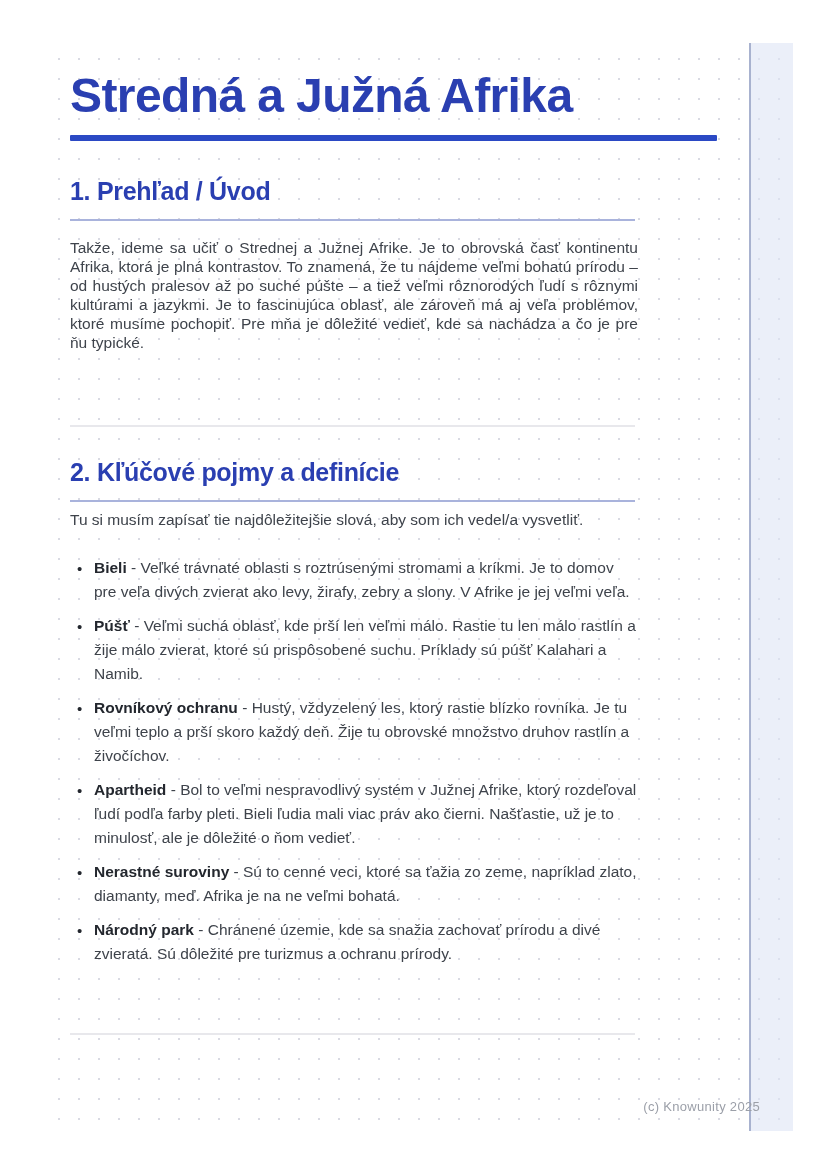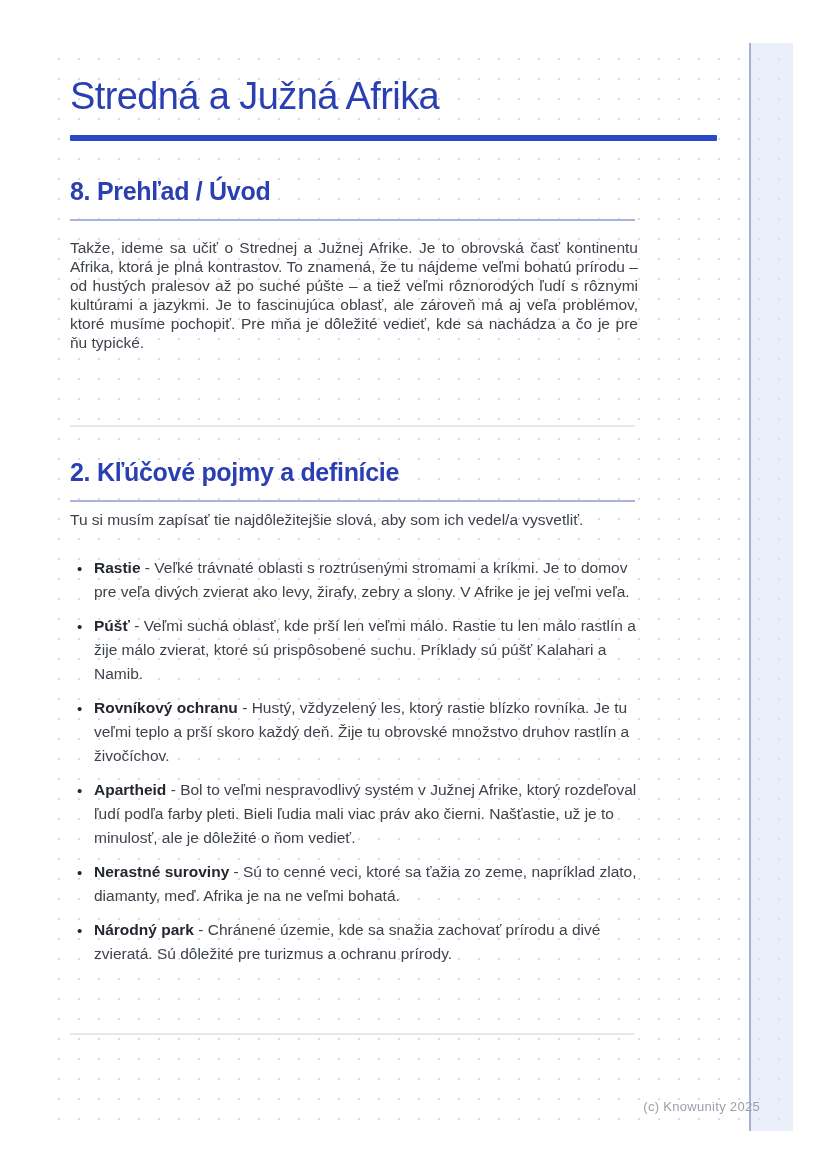--- a/index.html
+++ b/index.html
@@ -20,21 +20,21 @@
 
   
   .margin-strip{
     position:absolute; top:0; left:706px; width:44px; height:1088px;
     background:rgba(222,229,245,0.6);
     border-left:2px solid #a8b2cf;
   }
 
   .sec-title{ position:absolute; left:27px; top:30px; width:647px; }
   h1.doc-title{
-    font-size:38px; line-height:46px; font-weight:400; color:#2a3fb1;
+    font-size:48px; line-height:46px; font-weight:700; color:#2a3fb1;
     letter-spacing:-0.6px;
   }
   .title-rule{ margin-top:16px; width:647px; height:6px; background:#2b49c4; border-radius:1px; }
 
   .section{ position:absolute; left:27px; width:568px; }
   .sec-1{ top:132px; }
   .sec-2{ top:413px; }
   .sec-3{ top:1020px; }
 
   h2.sec-heading{
@@ -75,35 +75,35 @@
   <div class="page">
 
     <div class="margin-strip"></div>
 
     <div class="sec-title">
       <h1 class="doc-title">Stredná a Južná Afrika</h1>
       <div class="title-rule"></div>
     </div>
 
     <div class="section sec-1">
-      <h2 class="sec-heading">8. Prehľad / Úvod</h2>
+      <h2 class="sec-heading">1. Prehľad / Úvod</h2>
       <div class="heading-underline"></div>
       <p class="para">Takže, ideme sa učiť o Strednej a Južnej Afrike. Je to obrovská časť kontinentu Afrika, ktorá je plná kontrastov. To znamená, že tu nájdeme veľmi bohatú prírodu – od hustých pralesov až po suché púšte – a tiež veľmi rôznorodých ľudí s rôznymi kultúrami a jazykmi. Je to fascinujúca oblasť, ale zároveň má aj veľa problémov, ktoré musíme pochopiť. Pre mňa je dôležité vedieť, kde sa nachádza a čo je pre ňu typické.</p>
     </div>
 
     <div class="divider div-1"></div>
 
     <div class="section sec-2">
       <h2 class="sec-heading">2. Kľúčové pojmy a definície</h2>
       <div class="heading-underline"></div>
       <p class="intro">Tu si musím zapísať tie najdôležitejšie slová, aby som ich vedel/a vysvetliť.</p>
 
       <ul class="term-list">
         <li>
-          <span class="bullet-dot">•</span><span class="term-name">Rastie</span><span> - </span><span>Veľké trávnaté oblasti s roztrúsenými stromami a kríkmi. Je to domov pre veľa divých zvierat ako levy, žirafy, zebry a slony. V Afrike je jej veľmi veľa.</span>
+          <span class="bullet-dot">•</span><span class="term-name">Bieli</span><span> - </span><span>Veľké trávnaté oblasti s roztrúsenými stromami a kríkmi. Je to domov pre veľa divých zvierat ako levy, žirafy, zebry a slony. V Afrike je jej veľmi veľa.</span>
         </li>
         <li>
           <span class="bullet-dot">•</span><span class="term-name">Púšť</span><span> - </span><span>Veľmi suchá oblasť, kde prší len veľmi málo. Rastie tu len málo rastlín a žije málo zvierat, ktoré sú prispôsobené suchu. Príklady sú púšť Kalahari a Namib.</span>
         </li>
         <li>
           <span class="bullet-dot">•</span><span class="term-name">Rovníkový ochranu</span><span> - </span><span>Hustý, vždyzelený les, ktorý rastie blízko rovníka. Je tu veľmi teplo a prší skoro každý deň. Žije tu obrovské množstvo druhov rastlín a živočíchov.</span>
         </li>
         <li>
           <span class="bullet-dot">•</span><span class="term-name">Apartheid</span><span> - </span><span>Bol to veľmi nespravodlivý systém v Južnej Afrike, ktorý rozdeľoval ľudí podľa farby pleti. Bieli ľudia mali viac práv ako čierni. Našťastie, už je to minulosť, ale je dôležité o ňom vedieť.</span>
         </li>

